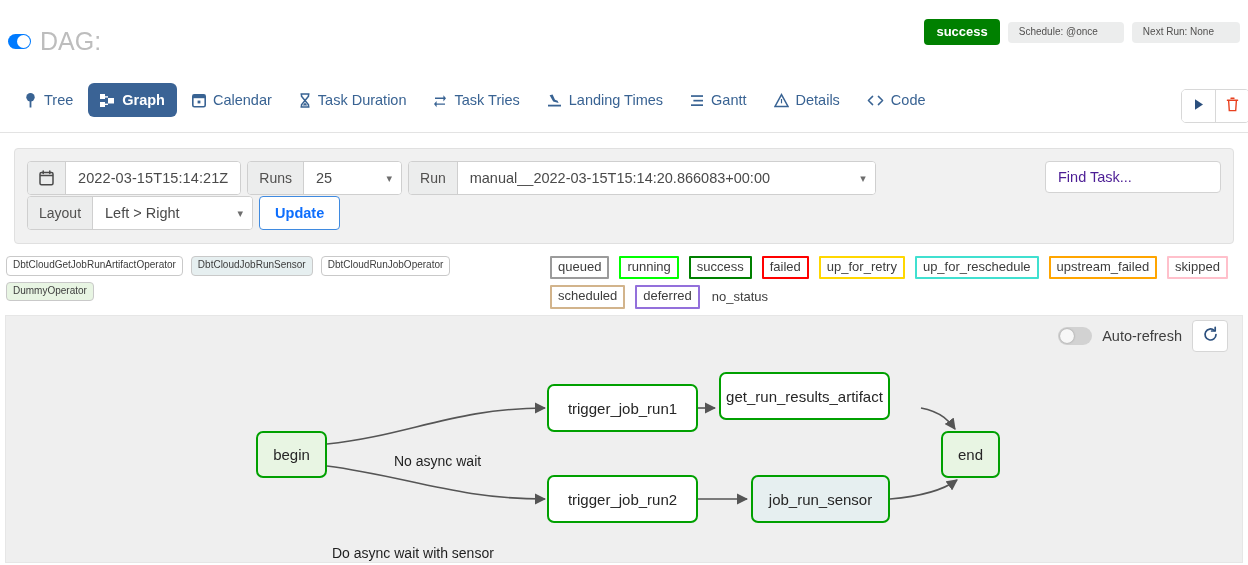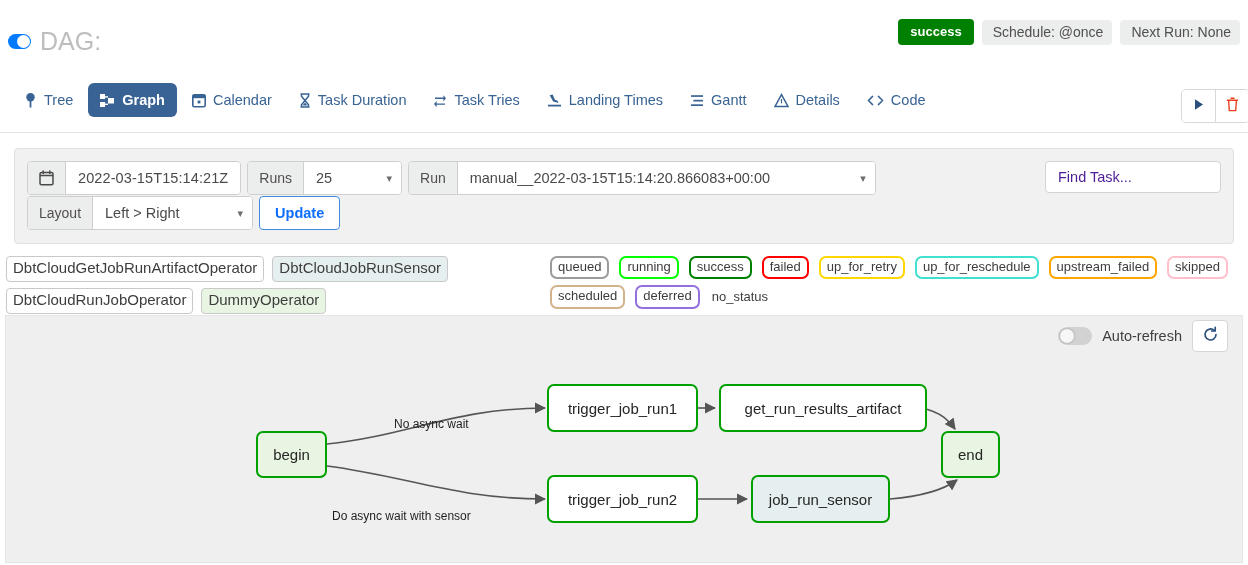--- a/index.html
+++ b/index.html
@@ -58,22 +58,22 @@
     letter-spacing: -0.3px;
   }
   .header-badges {
     position: absolute;
     right: 8px; top: 19px;
     display: flex;
     gap: 8px;
     align-items: center;
   }
   .badge {
-    font-size: 14px;
-    padding: 5px 9px 6px 11px;
+    font-size: 10px;
+    padding: 5px 26px 6px 11px;
     border-radius: 4px;
     white-space: nowrap;
     line-height: 1;
   }
   .badge-success {
     background: #008000;
     color: #ffffff;
     font-weight: bold;
     font-size: 13px;
     padding: 6px 12px 7px 12px;
@@ -253,29 +253,29 @@
     width: 694px;
     display: flex;
     flex-wrap: wrap;
     gap: 6px 10px;
     align-items: center;
   }
   .op-chip {
     border: 1px solid #c9c9c9;
     border-radius: 4px;
     padding: 2px 6px 3px 6px;
-    font-size: 15px;
+    font-size: 10px;
     color: #3d3d3d;
     background: #ffffff;
     white-space: nowrap;
     line-height: 1.25;
   }
   .st-chip {
     border: 2px solid #999;
-    border-radius: 7px;
+    border-radius: 1px;
     padding: 1px 6px 2px 6px;
     font-size: 13px;
     color: #3d3d3d;
     background: #ffffff;
     white-space: nowrap;
     line-height: 1.25;
   }
   .st-plain {
     font-size: 13px;
     color: #3d3d3d;
@@ -345,23 +345,24 @@
     justify-content: center;
     font-size: 15px;
     color: #262626;
     background: #ffffff;
     cursor: pointer;
   }
   .node-dummy { background: #e8f5e3; }
   .node-sensor { background: #e6eff0; }
   .edge-label {
     position: absolute;
-    font-size: 12px;
+    font-size: 14px;
     color: #1f1f1f;
     white-space: nowrap;
+    margin-top: 36px;
   }
 </style>
 </head>
 <body>
 
 <div class="header">
   <div class="dag-title-wrap">
     <div class="toggle-pill"></div>
     <span class="dag-label">DAG:</span>
   </div>
@@ -583,21 +584,21 @@
     <path d="M692 183 L 741 183" fill="none" stroke="#555" stroke-width="1.6" marker-end="url(#arrow)"></path>
     <path d="M884 183 C 920 180, 940 172, 951 164" fill="none" stroke="#555" stroke-width="1.6" marker-end="url(#arrow)"></path>
   </svg>
 
   <div class="node-box node-dummy" style="left:250px;top:115px;width:71px;height:47px">
     <span>begin</span>
   </div>
   <div class="node-box" style="left:541px;top:68px;width:151px;height:48px">
     <span>trigger_job_run1</span>
   </div>
-  <div class="node-box" style="left:713px;top:68px;width:208px;height:48px">
+  <div class="node-box" style="left:713px;top:56px;width:171px;height:48px">
     <span>get_run_results_artifact</span>
   </div>
   <div class="node-box node-dummy" style="left:935px;top:115px;width:59px;height:47px">
     <span>end</span>
   </div>
   <div class="node-box" style="left:541px;top:159px;width:151px;height:48px">
     <span>trigger_job_run2</span>
   </div>
   <div class="node-box node-sensor" style="left:745px;top:159px;width:139px;height:48px">
     <span>job_run_sensor</span>

